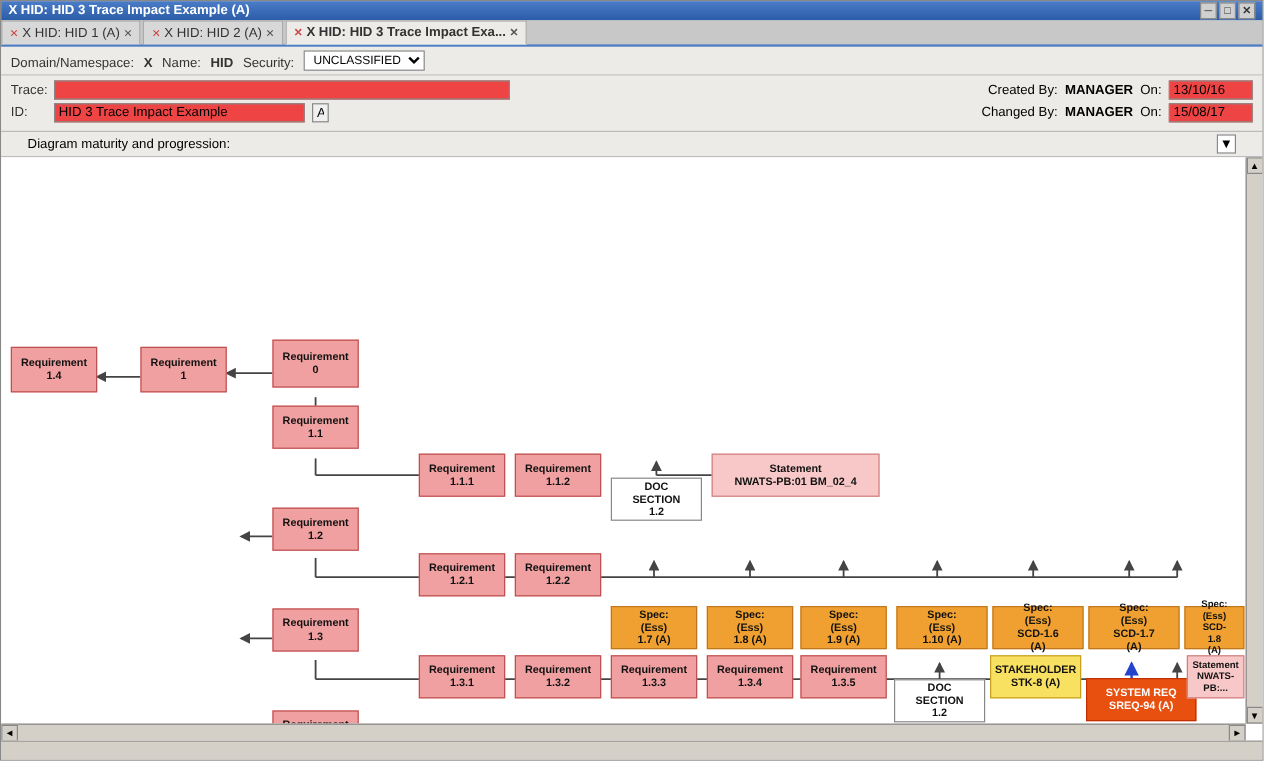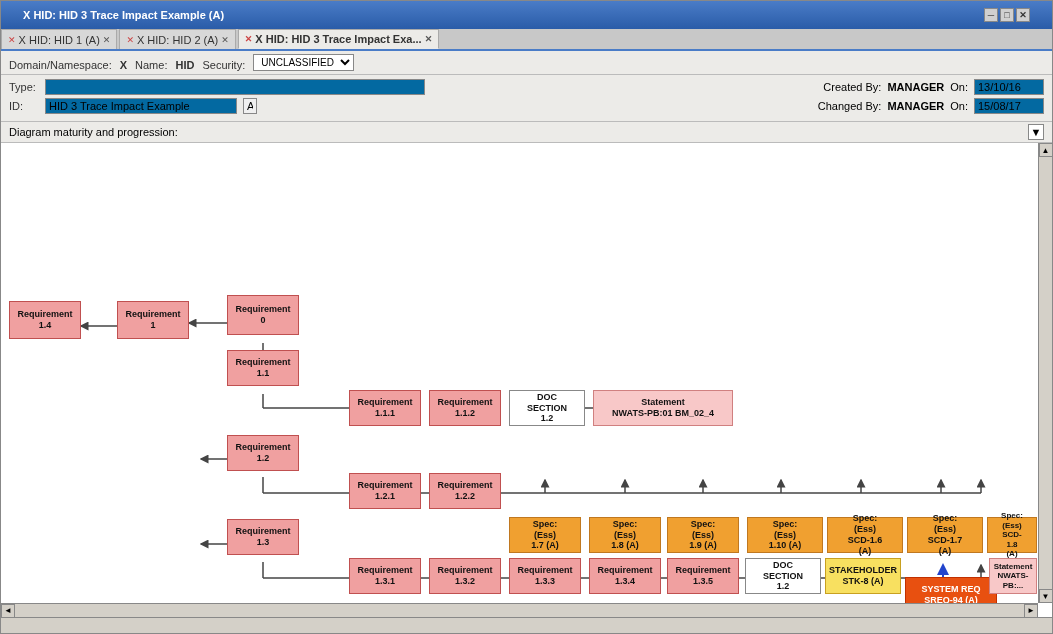--- a/index.html
+++ b/index.html
@@ -1,62 +1,62 @@
 <!DOCTYPE html>
 <html><head>
   <meta charset="utf-8">
   <style>
     * { box-sizing: border-box; margin: 0; padding: 0; font-family: Arial, sans-serif; font-size: 11px; }
     body { background: #d4d0c8; width: 1053px; height: 634px; overflow: hidden; }
     
     .window { background: #ecebe8; width: 1053px; height: 634px; display: flex; flex-direction: column; border: 1px solid #888; }
     
-    .title-bar { background: linear-gradient(to bottom, #4a7cc7, #2a5ca8); color: white; padding: 3px 22px; font-size: 11px; font-weight: bold; display: flex; align-items: center; justify-content: space-between; height: 28px; }
+    .title-bar { background: linear-gradient(to bottom, #4a7cc7, #2a5ca8); color: white; padding: 3px 6px; font-size: 11px; font-weight: bold; display: flex; align-items: center; justify-content: space-between; height: 16px; }
     .title-bar-controls { display: flex; gap: 2px; }
     .title-bar-btn { background: #d0d0d0; border: 1px solid #888; width: 14px; height: 14px; font-size: 9px; display: flex; align-items: center; justify-content: center; cursor: pointer; color: #333; }
     
     .tabs { display: flex; background: #c8c8c8; border-bottom: 2px solid #4a7cc7; height: 22px; }
     .tab { display: flex; align-items: center; padding: 2px 6px; background: #d8d8d8; border: 1px solid #aaa; border-bottom: none; margin-right: 2px; cursor: pointer; font-size: 10px; gap: 3px; color: #333; }
     .tab.active { background: #ecebe8; border-bottom: 1px solid #ecebe8; font-weight: bold; }
     .tab-close { font-size: 9px; color: #555; cursor: pointer; }
     .tab-icon { color: #c44; font-size: 9px; }
     
     .meta-bar { background: #ecebe8; padding: 3px 8px; display: flex; align-items: flex-end; gap: 8px; border-bottom: 1px solid #bbb; height: 24px; }
     .meta-label { color: #333; }
     .meta-value { color: #333; font-weight: bold; }
     .meta-dropdown { background: white; border: 1px solid #888; padding: 1px 3px; font-size: 10px; }
     
     .form-area { background: #ecebe8; padding: 4px 8px; border-bottom: 1px solid #bbb; }
     .form-row { display: flex; align-items: center; gap: 6px; margin-bottom: 3px; }
     .form-label { color: #333; width: 30px; }
-    .form-input { background: #0369a1; border: 1px solid #888; padding: 1px 3px; height: 16px; }
-    .form-input.wide { width: 192px; }
+    .form-input { background: #ef4444; border: 1px solid #888; padding: 1px 3px; height: 16px; }
+    .form-input.wide { width: 209px; }
     .form-input.narrow { width: 14px; background: #f0f0f0; }
     .form-right { margin-left: auto; display: flex; align-items: center; gap: 6px; }
     
-    .maturity-row { display: flex; align-items: center; gap: 6px; padding: 2px 8px; border-bottom: 1px solid #bbb; background: #ecebe8; }
+    .maturity-row { display: flex; align-items: center; gap: 6px; padding: 2px 22px; border-bottom: 1px solid #bbb; background: #ecebe8; }
     .maturity-dropdown { margin-left: auto; background: white; border: 1px solid #888; width: 16px; height: 16px; display: flex; align-items: center; justify-content: center; }
     
     .diagram-area { flex: 1; background: white; position: relative; overflow: hidden; }
     .scroll-y { position: absolute; right: 0; top: 0; bottom: 14px; width: 14px; background: #d4d0c8; border-left: 1px solid #888; display: flex; flex-direction: column; align-items: center; }
     .scroll-x { position: absolute; bottom: 0; left: 0; right: 14px; height: 14px; background: #d4d0c8; border-top: 1px solid #888; display: flex; align-items: center; }
     .scroll-btn { background: #d4d0c8; border: 1px solid #888; width: 14px; height: 14px; display: flex; align-items: center; justify-content: center; font-size: 8px; cursor: pointer; }
     .scroll-track-y { flex: 1; width: 100%; }
     .scroll-track-x { flex: 1; height: 100%; }
     
     .diagram-canvas { position: absolute; top: 0; left: 0; right: 14px; bottom: 14px; overflow: hidden; }
     
     
     .req-box { position: absolute; border: 1.5px solid #c00; background: #e87070; color: #111; padding: 2px 15px; font-size: 9px; font-weight: bold; cursor: pointer; display: flex; align-items: center; justify-content: center; text-align: center; line-height: 1.2; }
     .req-box.pink { background: #f0a0a0; border-color: #c05050; }
     .req-box.light-pink { background: #f8c8c8; border-color: #d08080; }
     .req-box.orange { background: #f0a030; border-color: #c07820; margin-top: 44px; }
     .req-box.orange-red { background: #e85010; border-color: #c03000; color: white; }
     .req-box.yellow { background: #f8e060; border-color: #c8a020; }
-    .req-box.white { background: white; border-color: #888; }
+    .req-box.white { background: white; border-color: #888; margin-top: 20px; }
     
     
     .arrows-svg { position: absolute; top: 0; left: 0; right: 14px; bottom: 14px; pointer-events: none; }
     
     .status-bar { height: 16px; background: #d4d0c8; border-top: 1px solid #888; display: flex; align-items: center; padding: 0 4px; }
   </style>
 </head>
 <body>
 
 <div class="window">
@@ -94,21 +94,21 @@
     <span class="meta-label">Name:</span>
     <span class="meta-value">HID</span>
     <span class="meta-label">Security:</span>
     <select class="meta-dropdown">
       <option>UNCLASSIFIED</option>
     </select>
   </div>
 
   <div class="form-area">
     <div class="form-row">
-      <span class="form-label">Type:</span>
+      <span class="form-label">Trace:</span>
       <input class="form-input" style="width: 380px;" value="">
       <div class="form-right">
         <span>Created By:</span>
         <span style="font-weight:bold;">MANAGER</span>
         <span>On:</span>
         <input class="form-input" style="width: 70px;" value="13/10/16">
       </div>
     </div>
     <div class="form-row">
       <span class="form-label">ID:</span>

